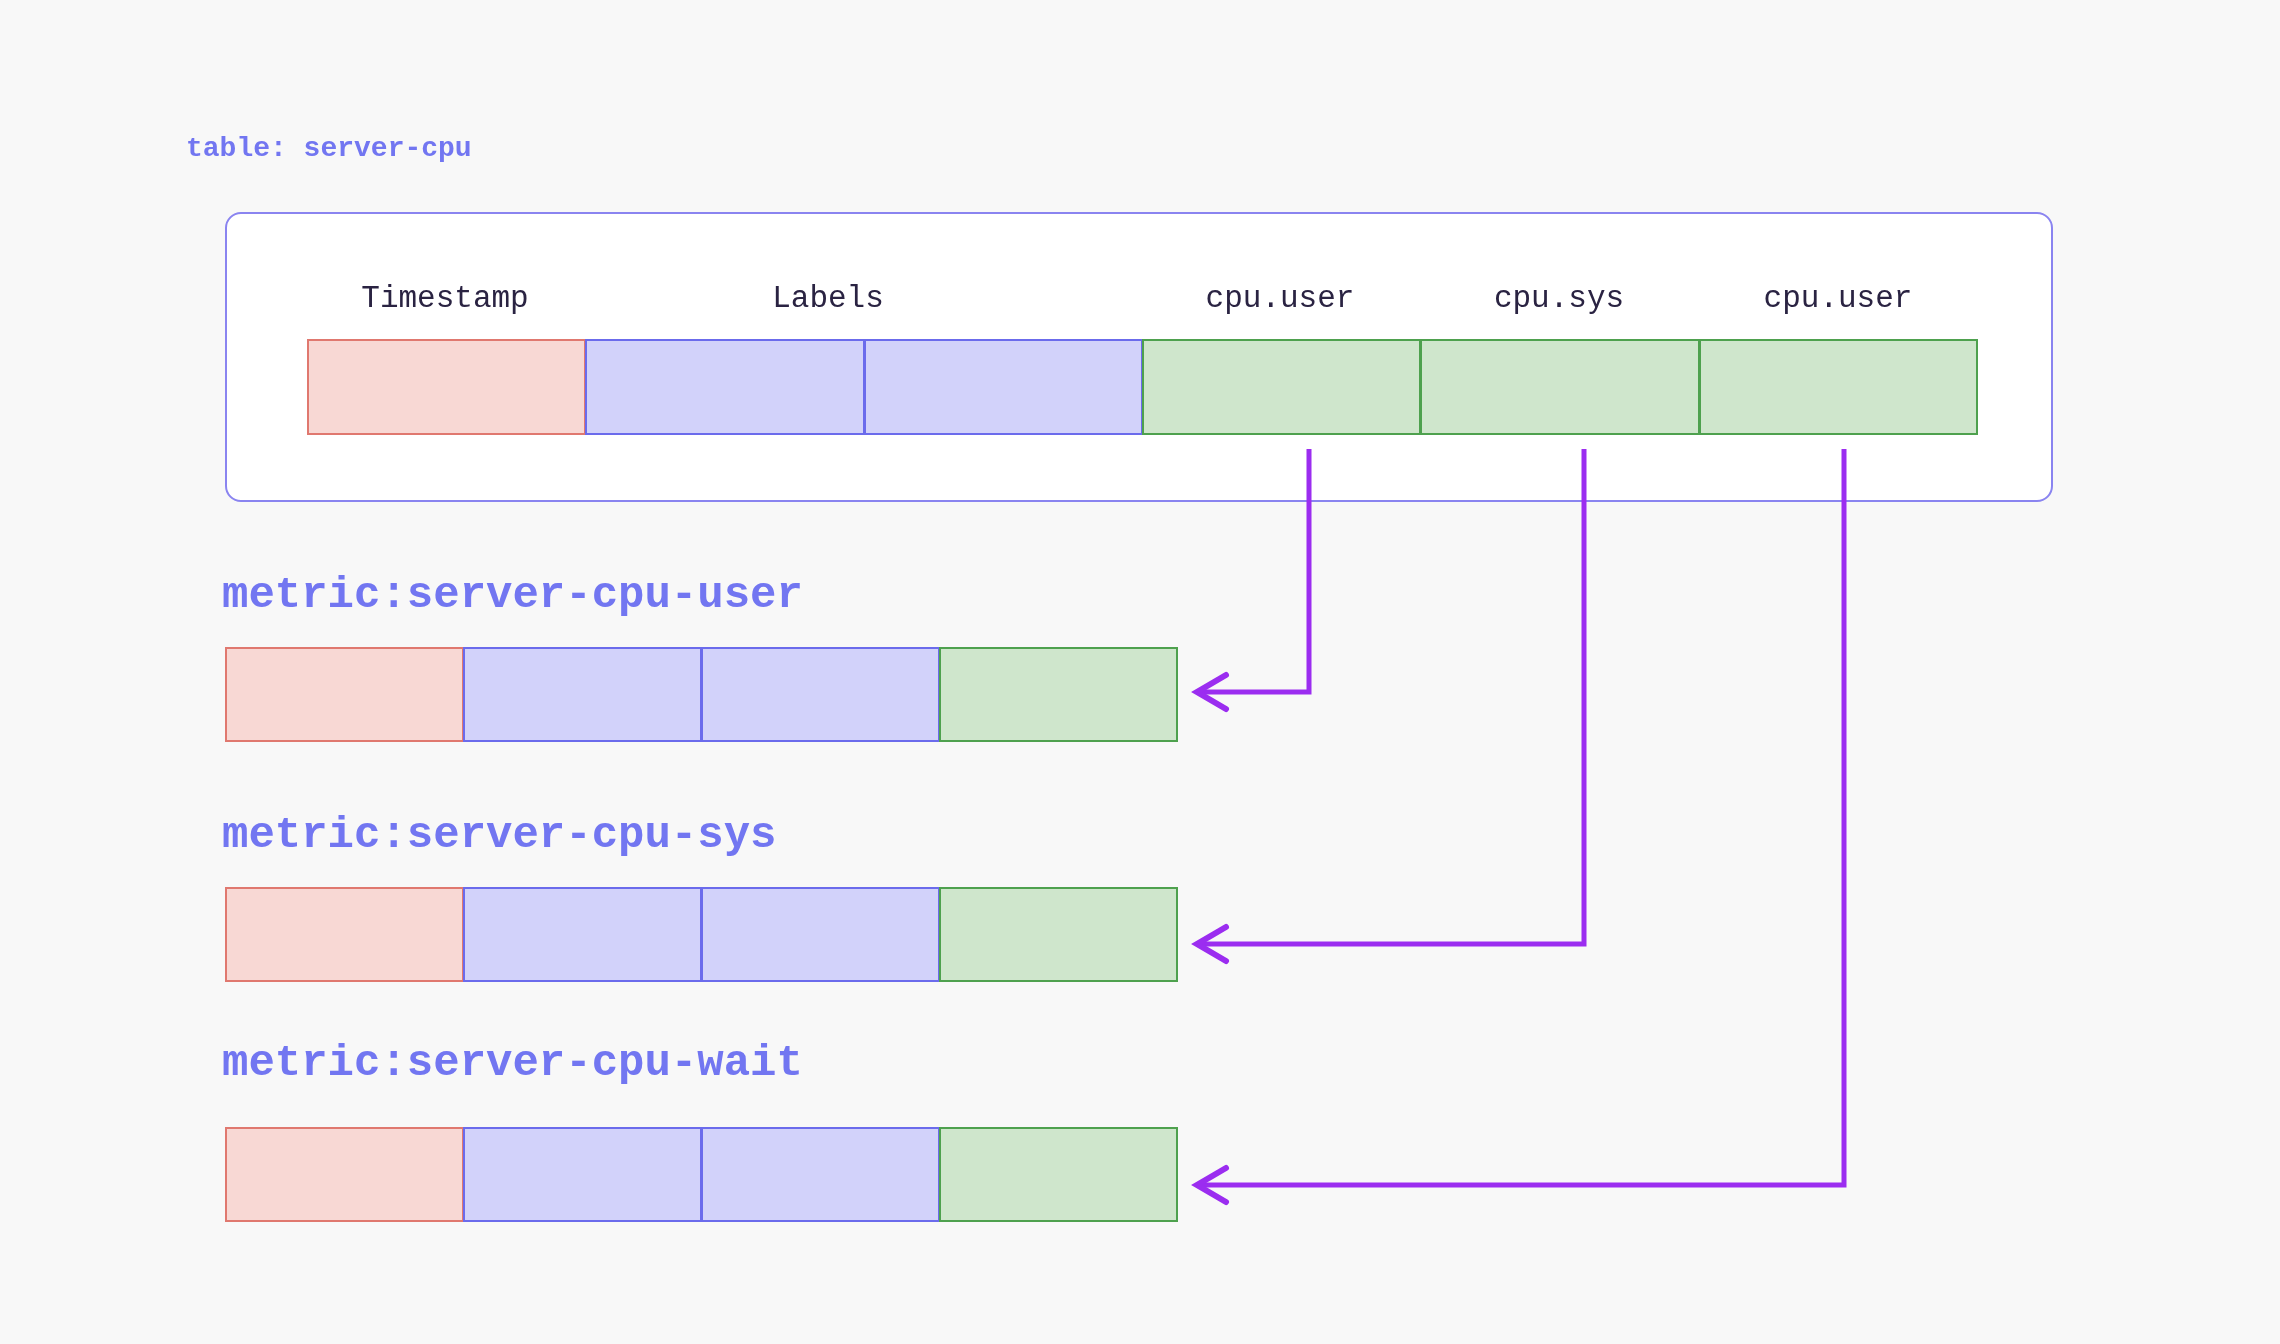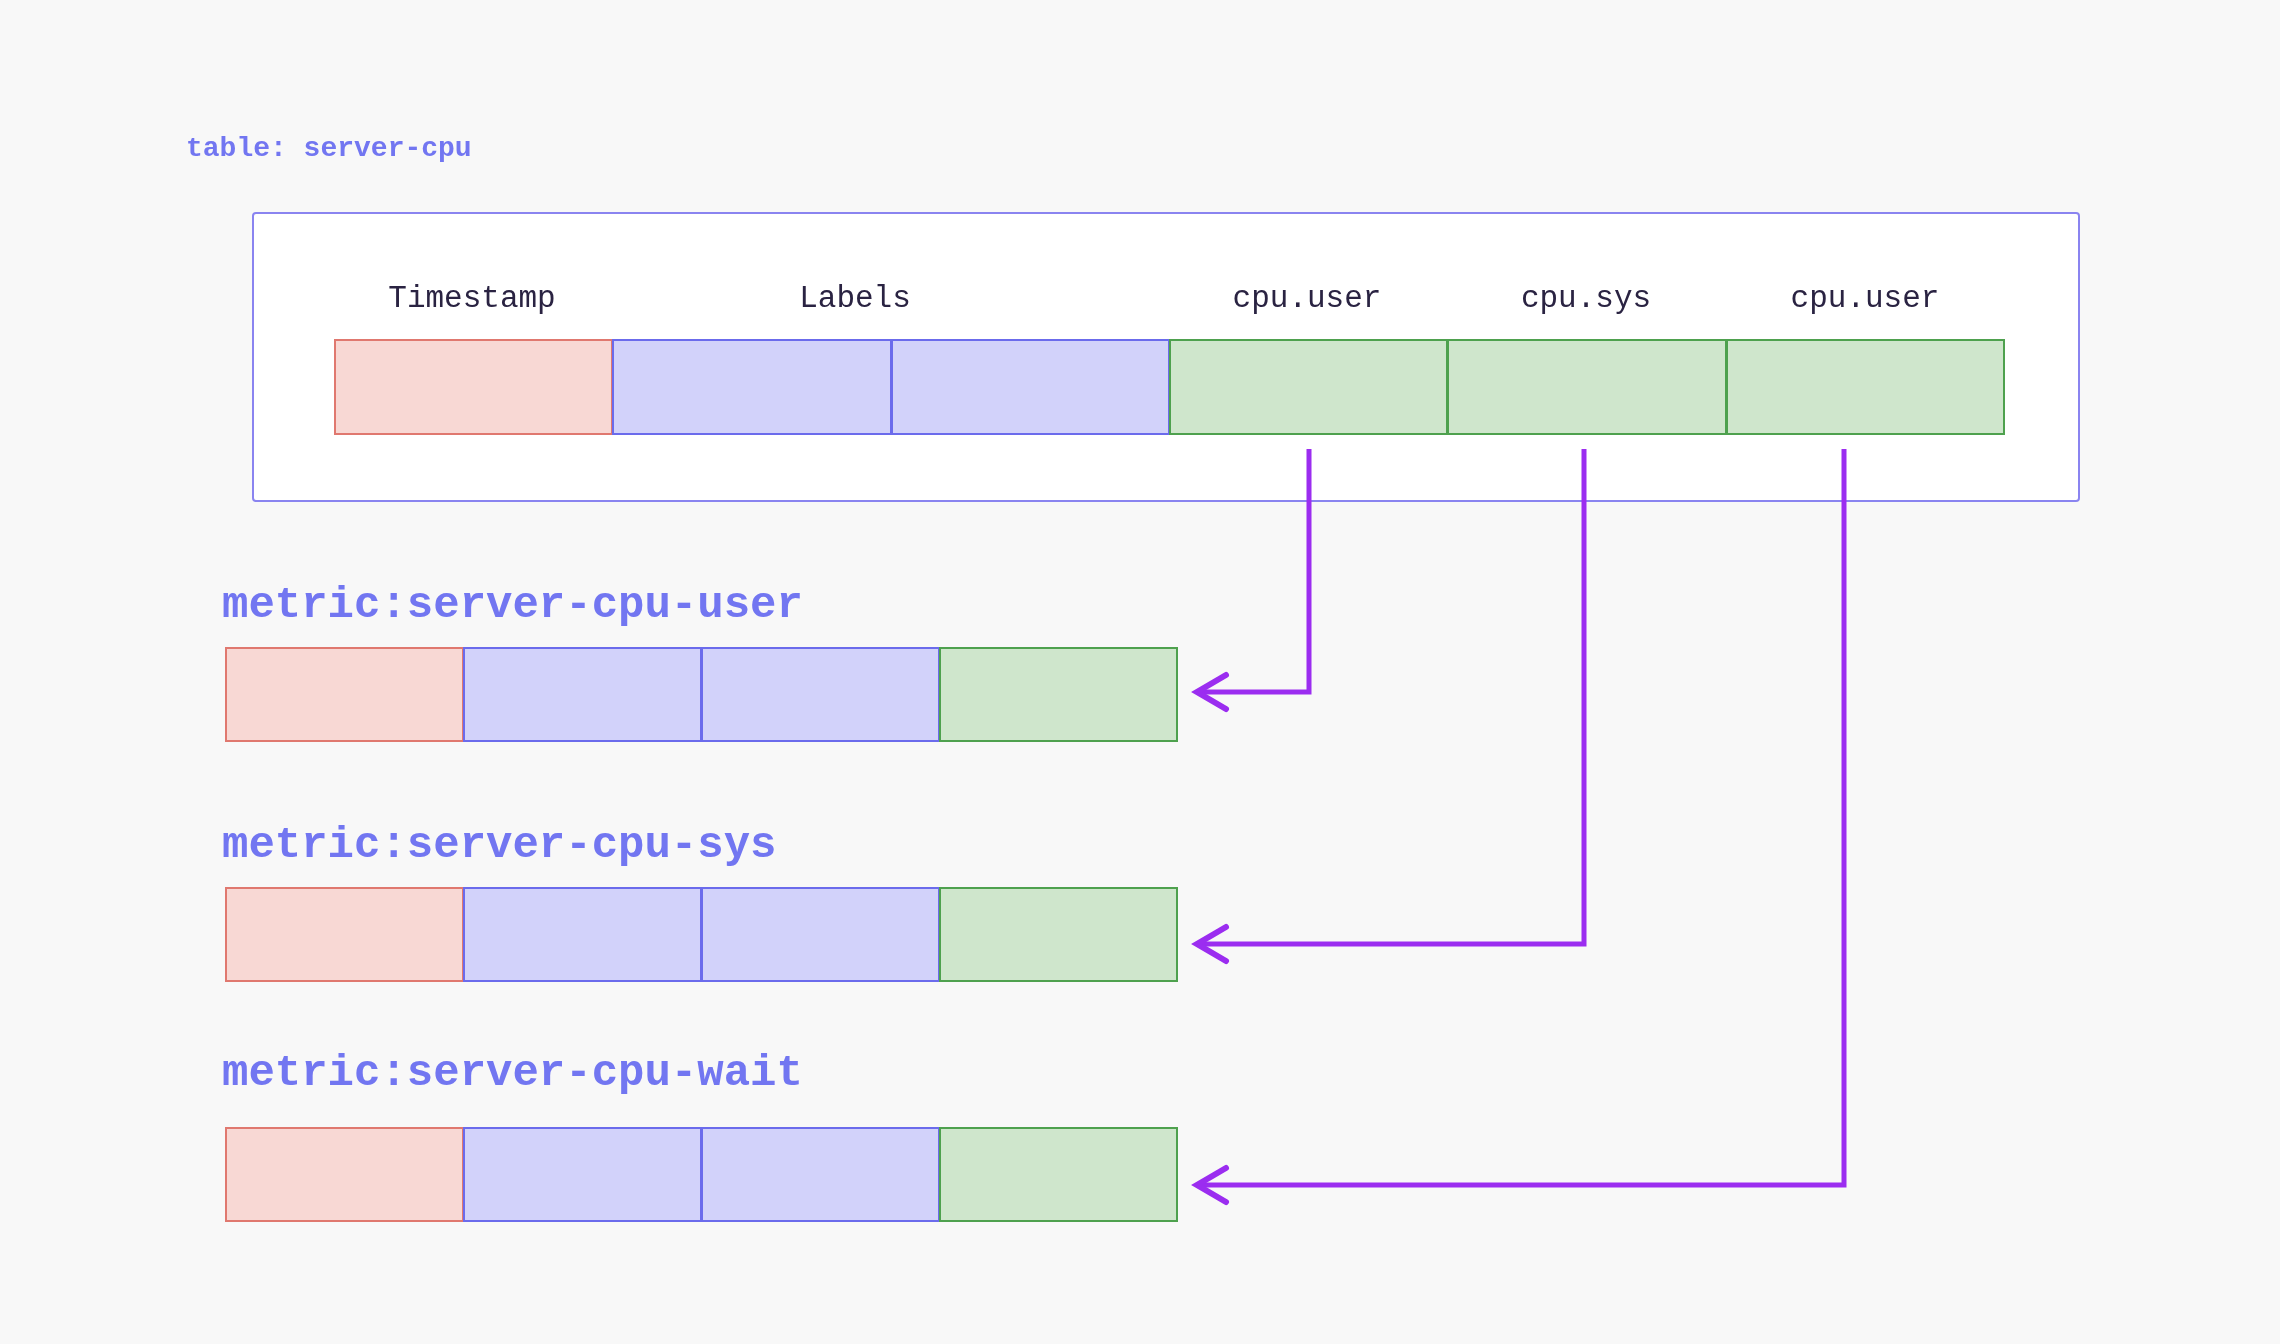--- a/index.html
+++ b/index.html
@@ -16,41 +16,41 @@
   .stage{position:relative;width:2280px;height:1344px}
 
   .diagram-title{
     position:absolute;left:186px;top:122px;
     font-size:28px;line-height:54px;font-weight:bold;
     color:var(--accent);white-space:nowrap;
   }
 
   .table-box{
     position:absolute;left:225px;top:212px;width:1828px;height:290px;
-    background:var(--box-bg);border:2.5px solid var(--box-border);border-radius:4px;margin-left:27px;
+    background:var(--box-bg);border:2.5px solid var(--box-border);border-radius:16px;
   }
   .col-hdr{
     position:absolute;top:66px;transform:translateX(-50%);
     font-size:31px;line-height:38px;color:var(--ink);white-space:nowrap;
   }
   .hdr-0{left:218px}.hdr-1{left:601px}.hdr-2{left:1053px}.hdr-3{left:1332px}.hdr-4{left:1611px}
 
   .cell-strip{
     position:absolute;left:80px;top:125px;width:1671px;height:96px;display:flex;
   }
   .cell{flex:1;height:100%;border:2.5px solid}
   .cell.timestamp{background:var(--ts-fill);border-color:var(--ts-border)}
   .cell.label{background:var(--lb-fill);border-color:var(--lb-border)}
   .cell.value{background:var(--vl-fill);border-color:var(--vl-border)}
   .cell + .cell{margin-left:-1px}
 
   .metric-label{
     position:absolute;left:222px;
     font-size:44px;line-height:54px;font-weight:bold;
-    color:var(--accent);white-space:nowrap;margin-top:10px;
+    color:var(--accent);white-space:nowrap;
   }
   .ml-0{top:568px}.ml-1{top:808px}.ml-2{top:1036px}
 
   .metric-row{
     position:absolute;left:225px;width:953px;height:95px;display:flex;
   }
   .mr-0{top:647px}.mr-1{top:887px}.mr-2{top:1127px}
 
   .arrow-layer{position:absolute;left:0;top:0;width:2280px;height:1344px;pointer-events:none}
   .arrow-layer path{fill:none;stroke:var(--arrow)}

